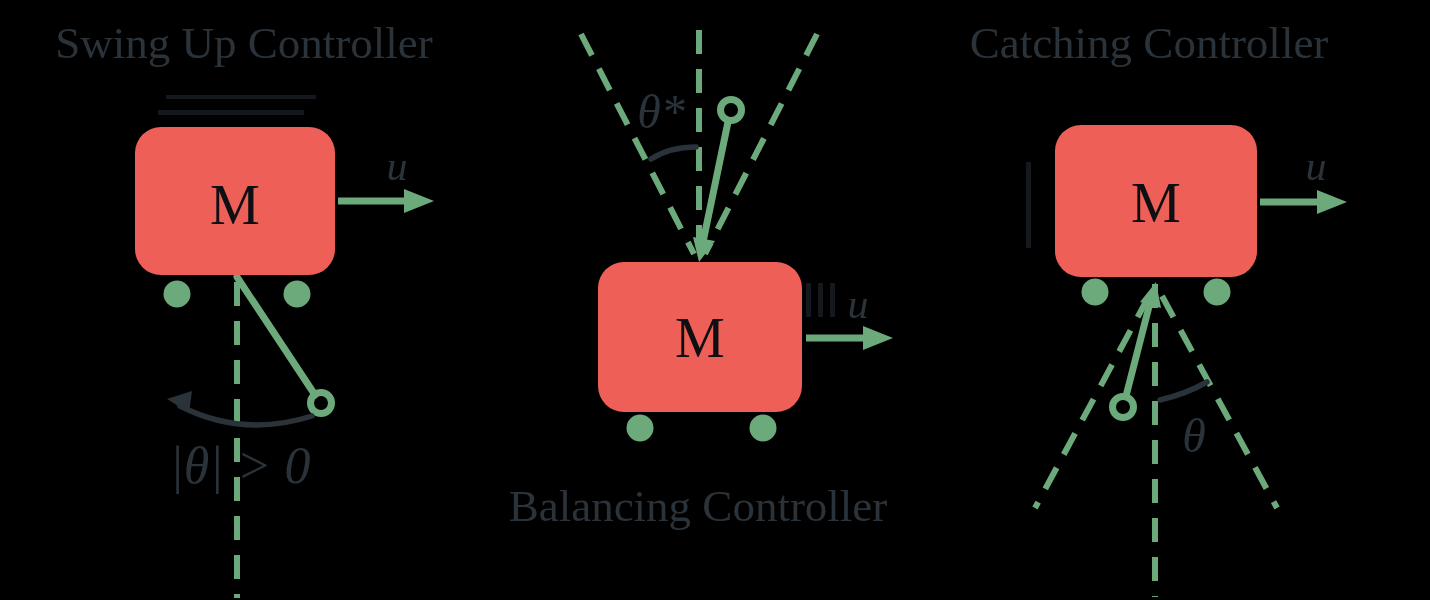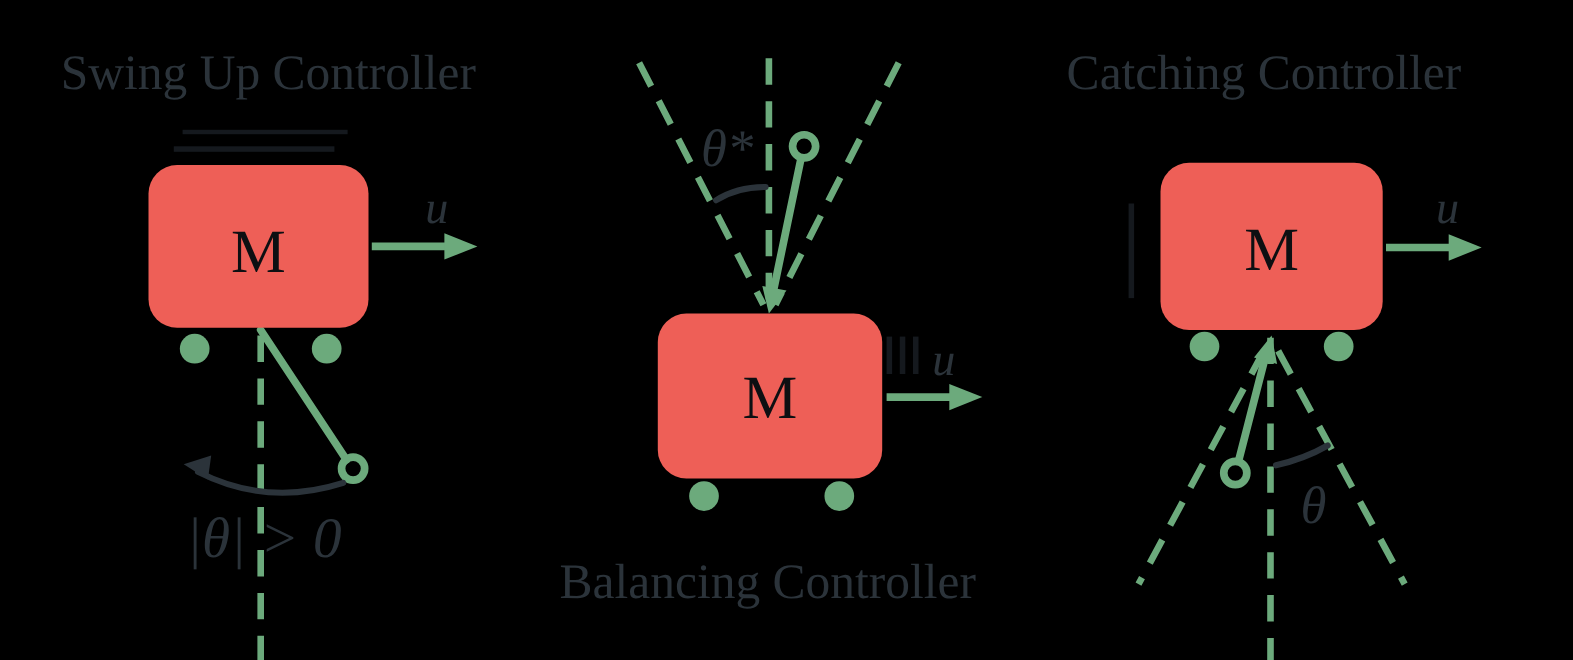--- a/index.html
+++ b/index.html
@@ -2,21 +2,21 @@
 <html style="--cart_red: #ee5f57; --green: #6caa7c; --ink: #2b333a; --mass_ink: #0d0f12; --faint_ink: #15191e; --background: #000000;"><head>
 <meta charset="utf-8">
 <style>
   html,body{margin:0;padding:0;}
   body{
     width:1430px;height:600px;
     background:var(--background,#000);
     overflow:hidden;
     font-family:"Liberation Serif",serif;
   }
-  #stage{position:relative;width:1430px;height:507px;margin-top:23px;}
+  #stage{position:relative;width:1430px;height:507px;}
   svg{display:block}
   .cart{fill:var(--cart_red,#ee5f57);}
   .wheel{fill:var(--green,#6caa7c);}
   .rod{stroke:var(--green,#6caa7c);stroke-width:7;stroke-linecap:round;fill:none;}
   .dash{stroke:var(--green,#6caa7c);stroke-width:6;stroke-dasharray:24 15;fill:none;}
   .bob{fill:none;stroke:var(--green,#6caa7c);stroke-width:7;}
   .shaft{stroke:var(--green,#6caa7c);stroke-width:7;fill:none;}
   .ghead{fill:var(--green,#6caa7c);}
   .inkarc{stroke:var(--ink,#2b333a);stroke-width:5.5;fill:none;stroke-linecap:round;}
   .inkhead{fill:var(--ink,#2b333a);}

